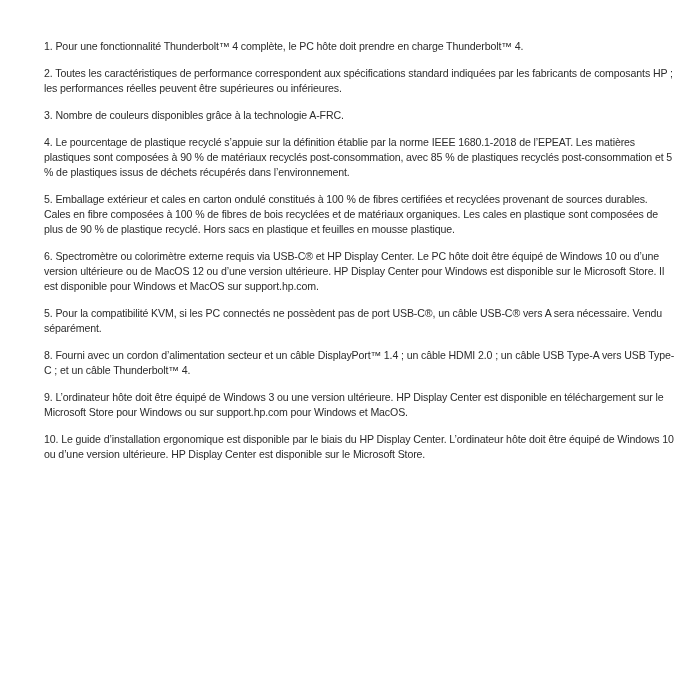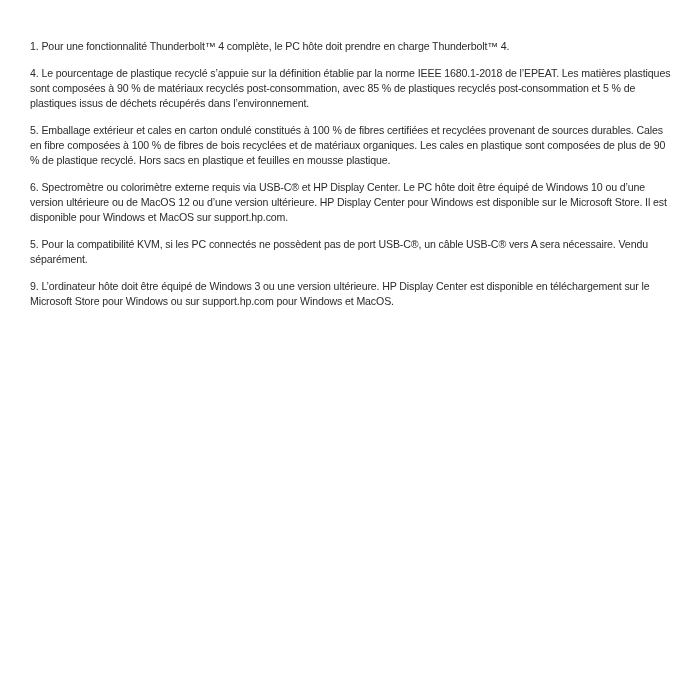--- a/index.html
+++ b/index.html
@@ -9,21 +9,21 @@
   body {
     width: 700px;
     height: 700px;
     background: #ffffff;
     overflow: hidden;
   }
   .page {
     box-sizing: border-box;
     width: 700px;
     height: 700px;
-    padding: 39px 25px 0 30px;
+    padding: 39px 25px 0 44px;
     background: #ffffff;
   }
   .footnotes {
     max-width: 648px;
   }
   .footnote {
     font-family: "Liberation Sans", "DejaVu Sans", sans-serif;
     font-size: 10.6px;
     line-height: 15px;
     letter-spacing: -0.12px;
@@ -31,19 +31,23 @@
     margin: 0 0 12px 0;
     text-align: left;
   }
 </style>
 </head>
 <body>
 
 <div class="page">
   <div class="footnotes">
     <p class="footnote">1. Pour une fonctionnalité Thunderbolt™ 4 complète, le PC hôte doit prendre en charge Thunderbolt™ 4.</p>
+    <p class="footnote">2. Toutes les caractéristiques de performance correspondent aux spécifications standard indiquées par les fabricants de composants HP ; les performances réelles peuvent être supérieures ou inférieures.</p>
+    <p class="footnote">3. Nombre de couleurs disponibles grâce à la technologie A-FRC.</p>
     <p class="footnote">4. Le pourcentage de plastique recyclé s’appuie sur la définition établie par la norme IEEE 1680.1-2018 de l’EPEAT. Les matières plastiques sont composées à 90 % de matériaux recyclés post-consommation, avec 85 % de plastiques recyclés post-consommation et 5 % de plastiques issus de déchets récupérés dans l’environnement.</p>
     <p class="footnote">5. Emballage extérieur et cales en carton ondulé constitués à 100 % de fibres certifiées et recyclées provenant de sources durables. Cales en fibre composées à 100 % de fibres de bois recyclées et de matériaux organiques. Les cales en plastique sont composées de plus de 90 % de plastique recyclé. Hors sacs en plastique et feuilles en mousse plastique.</p>
     <p class="footnote">6. Spectromètre ou colorimètre externe requis via USB-C® et HP Display Center. Le PC hôte doit être équipé de Windows 10 ou d’une version ultérieure ou de MacOS 12 ou d’une version ultérieure. HP Display Center pour Windows est disponible sur le Microsoft Store. Il est disponible pour Windows et MacOS sur support.hp.com.</p>
     <p class="footnote">5. Pour la compatibilité KVM, si les PC connectés ne possèdent pas de port USB-C®, un câble USB-C® vers A sera nécessaire. Vendu séparément.</p>
+    <p class="footnote">8. Fourni avec un cordon d’alimentation secteur et un câble DisplayPort™ 1.4 ; un câble HDMI 2.0 ; un câble USB Type-A vers USB Type-C ; et un câble Thunderbolt™ 4.</p>
     <p class="footnote">9. L’ordinateur hôte doit être équipé de Windows 3 ou une version ultérieure. HP Display Center est disponible en téléchargement sur le Microsoft Store pour Windows ou sur support.hp.com pour Windows et MacOS.</p>
+    <p class="footnote">10. Le guide d’installation ergonomique est disponible par le biais du HP Display Center. L’ordinateur hôte doit être équipé de Windows 10 ou d’une version ultérieure. HP Display Center est disponible sur le Microsoft Store.</p>
   </div>
 </div>
 
 </body></html>

